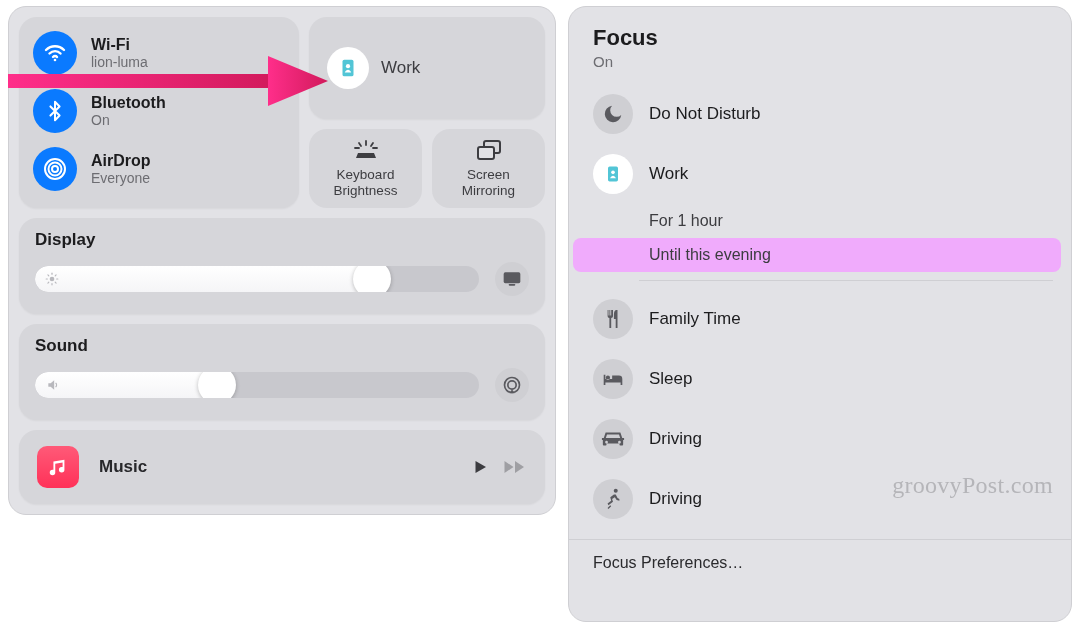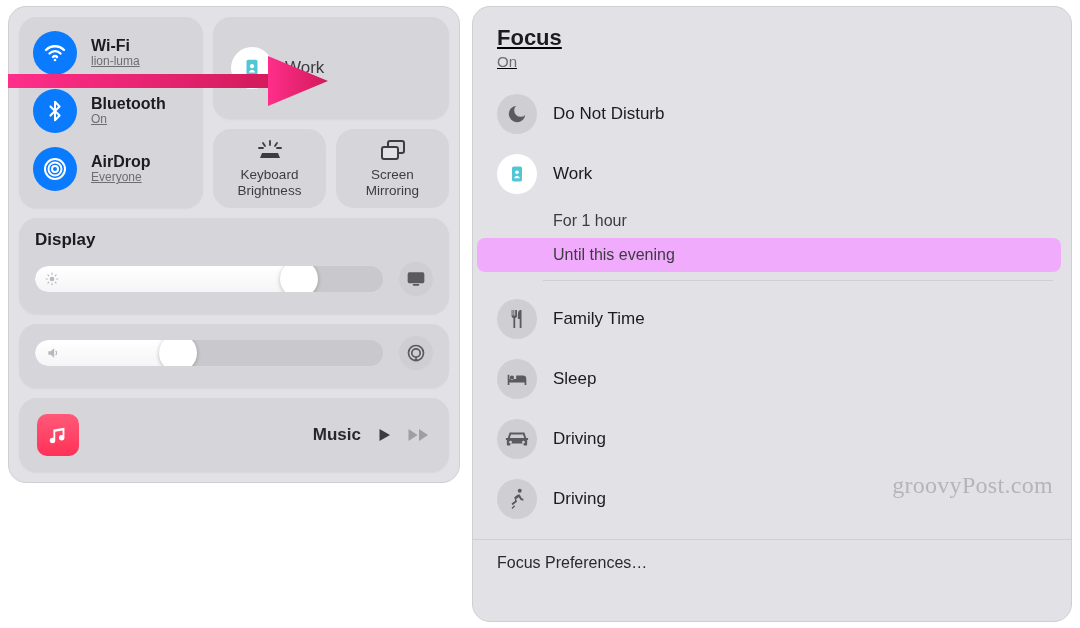--- a/index.html
+++ b/index.html
@@ -1,58 +1,58 @@
 <!DOCTYPE html>
 <html><head>
   <meta charset="utf-8">
   <style>
     * { margin:0; padding:0; box-sizing:border-box; font-family:-apple-system,"Helvetica Neue",Arial,sans-serif; -webkit-font-smoothing:antialiased; }
     body { background:#fff; width:1080px; height:628px; display:flex; gap:12px; padding:6px 8px; }
 
     .panel { background:#e2e2e6; border:1px solid #cfcfd3; border-radius:18px; display:flex; flex-direction:column; }
-    .panel.cc { width:452px; padding:10px; gap:10px; }
+    .panel.cc { width:548px; padding:10px; gap:10px; }
     .panel.focus { flex:1; padding:18px 0 16px 0; position:relative; }
 
     
     .cc-row { display:flex; gap:10px; }
     .cc-card { background:#d6d6da; border-radius:18px; padding:10px 12px; box-shadow:0 1px 2px rgba(0,0,0,.05); }
     .conn-card { flex:1; display:flex; flex-direction:column; gap:14px; padding:14px 14px; }
     .conn-item { display:flex; align-items:center; gap:14px; }
     .blue-dot { width:44px; height:44px; border-radius:50%; background:#0a7aff; display:flex; align-items:center; justify-content:center; color:#fff; flex:0 0 auto; }
     .conn-texts { display:flex; flex-direction:column; line-height:1.15; }
     .conn-title { font-size:16px; font-weight:600; color:#1c1c1e; }
-    .conn-sub { font-size:12px; color:#6d6d72;text-decoration:underline; }
+    .conn-sub { font-size:14px; color:#6d6d72; }
 
     .right-col { width:236px; display:flex; flex-direction:column; gap:10px; }
     .focus-tile { display:flex; align-items:center; gap:12px; padding:30px 18px; }
     .focus-badge { width:42px; height:42px; border-radius:50%; background:#fff; display:flex; align-items:center; justify-content:center; color:#52c5d6; }
     .focus-label { font-size:17px; color:#3d3d41; font-weight:500; }
     .mini-row { display:flex; gap:10px; flex:1; }
     .mini-tile { background:#d6d6da; border-radius:18px; flex:1; display:flex; flex-direction:column; align-items:center; justify-content:center; gap:6px; padding:10px 4px; color:#3d3d41; }
     .mini-label { font-size:13.5px; text-align:center; line-height:1.15; }
 
     .display-card,.sound-card { padding:12px 16px 18px 16px; }
     .section-title { font-size:17px; font-weight:600; color:#1c1c1e; margin-bottom:12px; }
     .slider-row { display:flex; align-items:center; gap:16px; }
     .slider { flex:1; height:26px; border-radius:20px; background:#c8c8cd; position:relative; overflow:hidden; }
     .slider-fill { position:absolute; left:0; top:0; bottom:0; border-radius:20px; background:linear-gradient(#ffffff,#f5f5f7); display:flex; align-items:center; padding-left:10px; }
     .slider-knob { position:absolute; top:50%; transform:translate(-50%,-50%); width:38px; height:38px; background:#fff; border-radius:50%; box-shadow:0 1px 4px rgba(0,0,0,.25); }
     .aux-ic { width:34px; height:34px; border-radius:50%; background:#cfcfd3; display:flex; align-items:center; justify-content:center; color:#5a5a5f; }
 
-    .music-card { display:flex; align-items:center; gap:14px; padding:16px 18px;text-align:right; }
+    .music-card { display:flex; align-items:center; gap:20px; padding:16px 18px; }
     .music-ic { width:42px; height:42px; border-radius:10px; background:linear-gradient(180deg,#ff5a78,#ff3158); display:flex; align-items:center; justify-content:center; color:#fff; }
     .music-label { flex:1; font-size:17px; font-weight:600; color:#28282b; }
     .play-ctrls { display:flex; align-items:center; gap:14px; color:#3c3c40; }
 
     
     .arrow-wrap { position:absolute; left:0; top:46px; width:325px; height:56px; pointer-events:none; z-index:5; }
     .cc-container { position:relative; }
 
     
-    .focus-head { padding:0 24px 14px 24px;text-decoration:underline; }
+    .focus-head { padding:0 24px 14px 24px; }
     .focus-head-title { font-size:22px; font-weight:700; color:#1c1c1e; }
     .focus-head-sub { font-size:15px; color:#6d6d72; margin-top:2px; }
     .focus-list { display:flex; flex-direction:column;justify-content:flex-end; }
     .f-item { display:flex; align-items:center; gap:16px; padding:10px 24px; }
     .f-ic { width:40px; height:40px; border-radius:50%; display:flex; align-items:center; justify-content:center; color:#fff; flex:0 0 auto; }
     .f-ic.grey { background:#cfcfd3; color:#5a5a5f; }
     .f-ic.white { background:#fff; color:#52c5d6; }
     .f-label { font-size:17px; color:#1c1c1e; }
     .sub-opt { font-size:16px; color:#3c3c40; padding:8px 0 8px 80px; }
     .sub-opt.sel { background:#f0abfc; border-radius:8px; margin:0 10px 0 4px; padding-left:76px; }
@@ -179,20 +179,21 @@
         <div class="aux-ic">
           <svg width="20" height="16" viewBox="0 0 24 18" fill="currentColor">
               <rect x="2" y="1" width="20" height="13" rx="2"></rect>
               <rect x="8" y="15" width="8" height="2" rx="1"></rect>
             </svg>
         </div>
       </div>
     </div>
 
     <div class="cc-card sound-card">
+      <div class="section-title">Sound</div>
       <div class="slider-row">
         <div class="slider">
           <div class="slider-fill" id="snd-fill" style="width: 41%;">
             <span style="color:#b8b8bd">
               <svg width="16" height="14" viewBox="0 0 24 24" fill="currentColor">
                   <path d="M4 9v6h4l6 5V4l-6 5H4z"></path>
                   <path d="M17 9c1.5 1.5 1.5 4.5 0 6" fill="none" stroke="currentColor" stroke-width="2" stroke-linecap="round"></path>
                 </svg>
             </span>
           </div>

